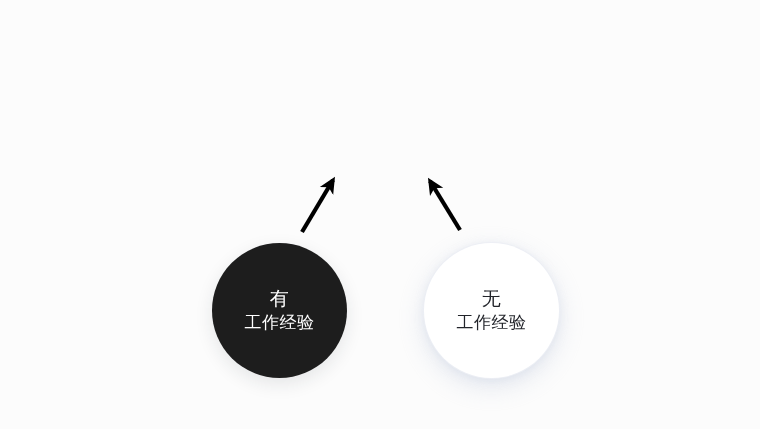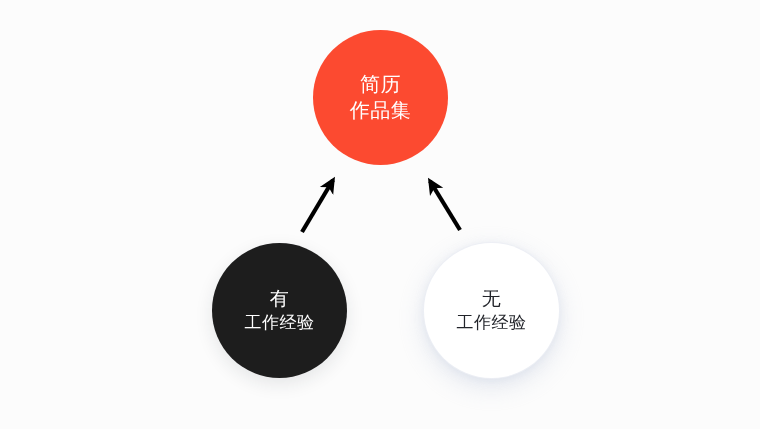--- a/index.html
+++ b/index.html
@@ -111,24 +111,20 @@
       <marker id="head-right" viewBox="0 0 10 10" refX="7.2" refY="5" markerWidth="4.2" markerHeight="4.2" orient="auto-start-reverse">
         <path d="M 0 0.6 L 9.4 5 L 0 9.4 L 2.4 5 Z" fill="#000000"></path>
       </marker>
     </defs>
 
     <line x1="302" y1="232" x2="333" y2="180" stroke="#000000" stroke-width="4.2" stroke-linecap="butt" marker-end="url(#head-left)"></line>
 
     <line x1="460" y1="230" x2="430" y2="181" stroke="#000000" stroke-width="4.2" stroke-linecap="butt" marker-end="url(#head-right)"></line>
   </svg>
 
-  <div id="node-goal" class="node">
-    <span class="line">简历</span>
-    <span class="line">作品集</span>
-  </div>
 
   <div id="node-experienced" class="node">
     <span class="line-main">有</span>
     <span class="line-sub">工作经验</span>
   </div>
 
   <div id="node-inexperienced" class="node">
     <span class="line-main">无</span>
     <span class="line-sub">工作经验</span>
   </div>

